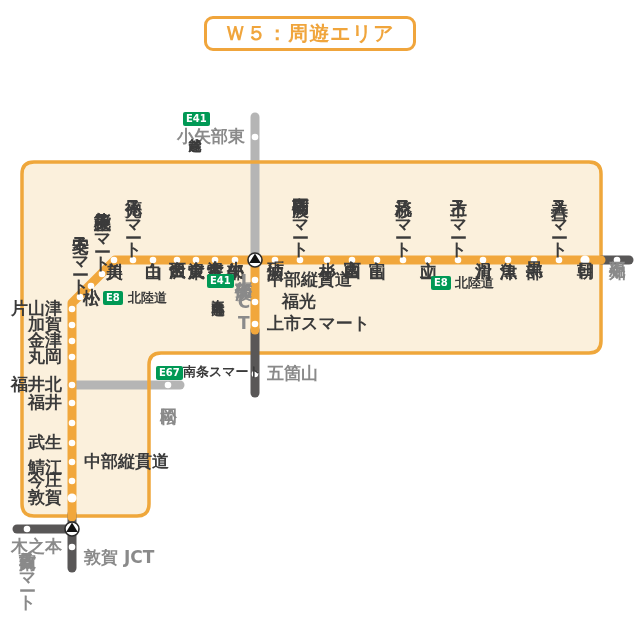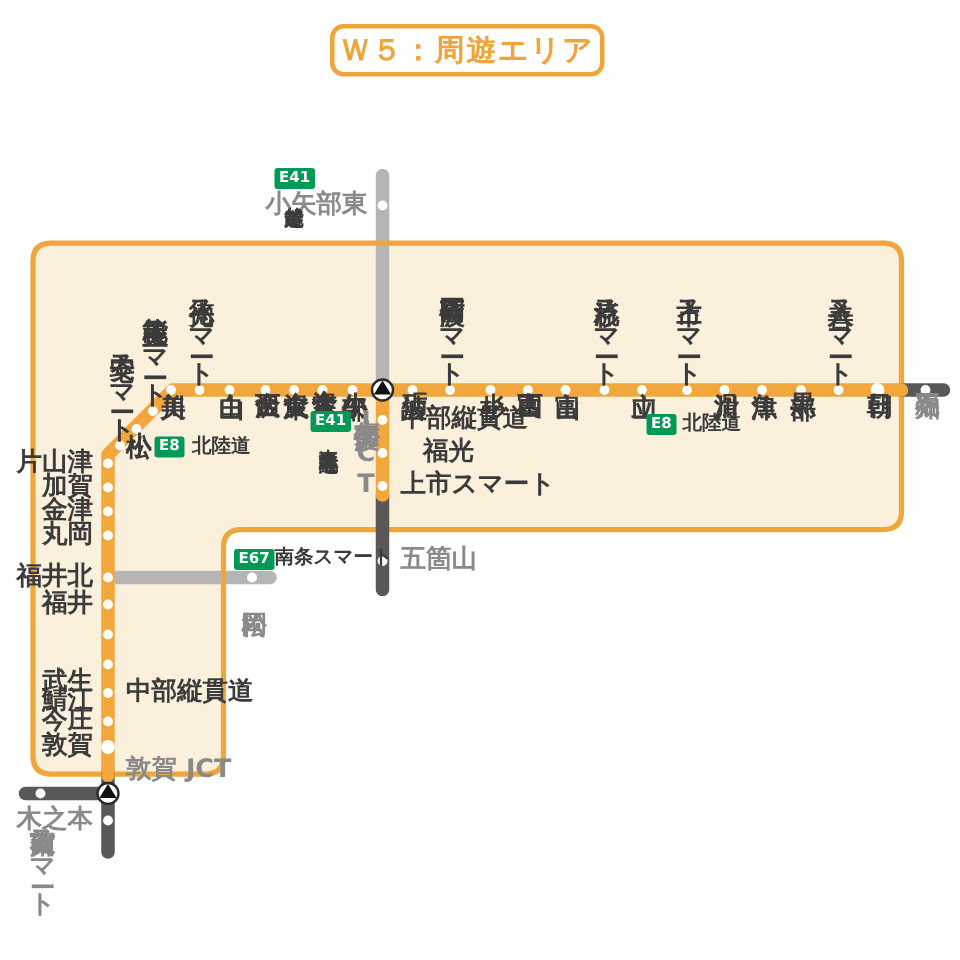--- a/index.html
+++ b/index.html
@@ -3,24 +3,24 @@
 <meta charset="utf-8">
 <style>
   html,body{margin:0;padding:0;background:#fff;}
   #stage{
     position:relative;width:640px;height:640px;background:#ffffff;overflow:hidden;
     font-family:"DejaVu Sans","Liberation Sans",sans-serif;
   }
   #mapsvg{position:absolute;left:0;top:0;z-index:0;}
   #labels{position:absolute;left:0;top:0;width:640px;height:640px;z-index:1;}
   .title{
-    position:absolute;left:204px;top:16px;width:183px;height:35px;
+    position:absolute;left:204px;top:16px;width:212px;height:35px;
     border:3px solid #f0a53c;border-radius:9px;box-sizing:border-box;
     display:flex;align-items:center;justify-content:center;
-    color:#f0a53c;font-size:20px;font-weight:bold;letter-spacing:1px;white-space:nowrap;margin-left:16px;
+    color:#f0a53c;font-size:20px;font-weight:bold;letter-spacing:1px;white-space:nowrap;
   }
   .lbl{
     position:absolute;font-size:17px;font-weight:700;color:#3b3b3b;
     white-space:nowrap;line-height:1.05;
   }
   .lbl.gray{color:#8a8a8a;}
   .v{writing-mode:vertical-rl;text-orientation:mixed;letter-spacing:1px;}
   .v-upright{writing-mode:vertical-rl;text-orientation:upright;letter-spacing:1px;}
   .badge{
     position:absolute;background:#009955;color:#ffffff;font-size:10px;font-weight:bold;
@@ -142,21 +142,21 @@
       <div class="lbl v" style="left: 102px; top: 264px; transform: translate(-50%, -100%);">能美根上スマート</div>
       <div class="lbl v" style="left: 91px; top: 276px; transform: translate(-50%, -100%);">小松</div>
       <div class="lbl v" style="left: 80px; top: 287px; transform: translate(-50%, -100%);">安宅スマート</div>
       <div class="lbl" style="left: 62px; top: 309px; transform: translate(-100%, -50%);">片山津</div>
       <div class="lbl" style="left: 62px; top: 325px; transform: translate(-100%, -50%);">加賀</div>
       <div class="lbl" style="left: 62px; top: 341px; transform: translate(-100%, -50%);">金津</div>
       <div class="lbl" style="left: 62px; top: 357px; transform: translate(-100%, -50%);">丸岡</div>
       <div class="lbl" style="left: 62px; top: 385px; transform: translate(-100%, -50%);">福井北</div>
       <div class="lbl" style="left: 62px; top: 403px; transform: translate(-100%, -50%);">福井</div>
       <div class="lbl" style="left: 62px; top: 423px; transform: translate(-100%, -50%); margin-top: 45px;">鯖江</div>
-      <div class="lbl" style="left: 62px; top: 443px; transform: translate(-100%, -50%); margin-top: 12px;">武生</div>
+      <div class="lbl" style="left: 62px; top: 443px; transform: translate(-100%, -50%);">武生</div>
       <div class="lbl" style="left: 84px; top: 462px; transform: translateY(-50%);">中部縦貫道</div>
       <div class="lbl" style="left: 62px; top: 481px; transform: translate(-100%, -50%);">今庄</div>
       <div class="lbl" style="left: 62px; top: 498px; transform: translate(-100%, -50%);">敦賀</div>
       <div class="lbl" style="left: 267px; top: 280px; transform: translateY(-50%);">中部縦貫道</div>
       <div class="lbl" style="left: 282px; top: 302px; transform: translateY(-50%);">福光</div>
       <div class="lbl" style="left: 267px; top: 324px; transform: translateY(-50%);">上市スマート</div>
       <div class="lbl gray" style="left: 245px; top: 137px; transform: translate(-100%, -50%);">小矢部東</div>
       <div class="lbl gray" style="left: 267px; top: 374px; transform: translateY(-50%);">五箇山</div>
       <div class="lbl gray v" style="left: 168px; top: 394px; transform: translateX(-50%);">松岡</div>
       <div class="lbl gray v" style="left: 617px; top: 250px; transform: translate(-50%, -100%);">親不知</div>
@@ -166,16 +166,16 @@
       <div class="roadname v" style="left: 195px; top: 127px; transform: translateX(-50%);">能越道</div>
       <div class="badge" style="left: 207px; top: 274px;">E41</div>
       <div class="roadname v" style="left: 218px; top: 289px; transform: translateX(-50%);">東海北陸道</div>
       <div class="badge" style="left: 103px; top: 291px;">E8</div>
       <div class="roadname" style="left: 128px; top: 291px;">北陸道</div>
       <div class="badge" style="left: 431px; top: 276px;">E8</div>
       <div class="roadname" style="left: 455px; top: 276px;">北陸道</div>
       <div class="badge" style="left: 156px; top: 366px;">E67</div>
       <div class="roadname" style="left: 183px; top: 365px;">南条スマート</div>
       <div class="lbl gray v-upright" style="left: 243px; top: 266px; transform: translateX(-50%);">小矢部砺波JCT</div>
-      <div class="lbl gray" style="left: 84px; top: 514px; transform: translateY(-50%);">敦賀 JCT</div>
+      <div class="lbl gray" style="left: 84px; top: 558px; transform: translateY(-50%);">敦賀 JCT</div>
     </div>
 
 </div>
 
 </body></html>

